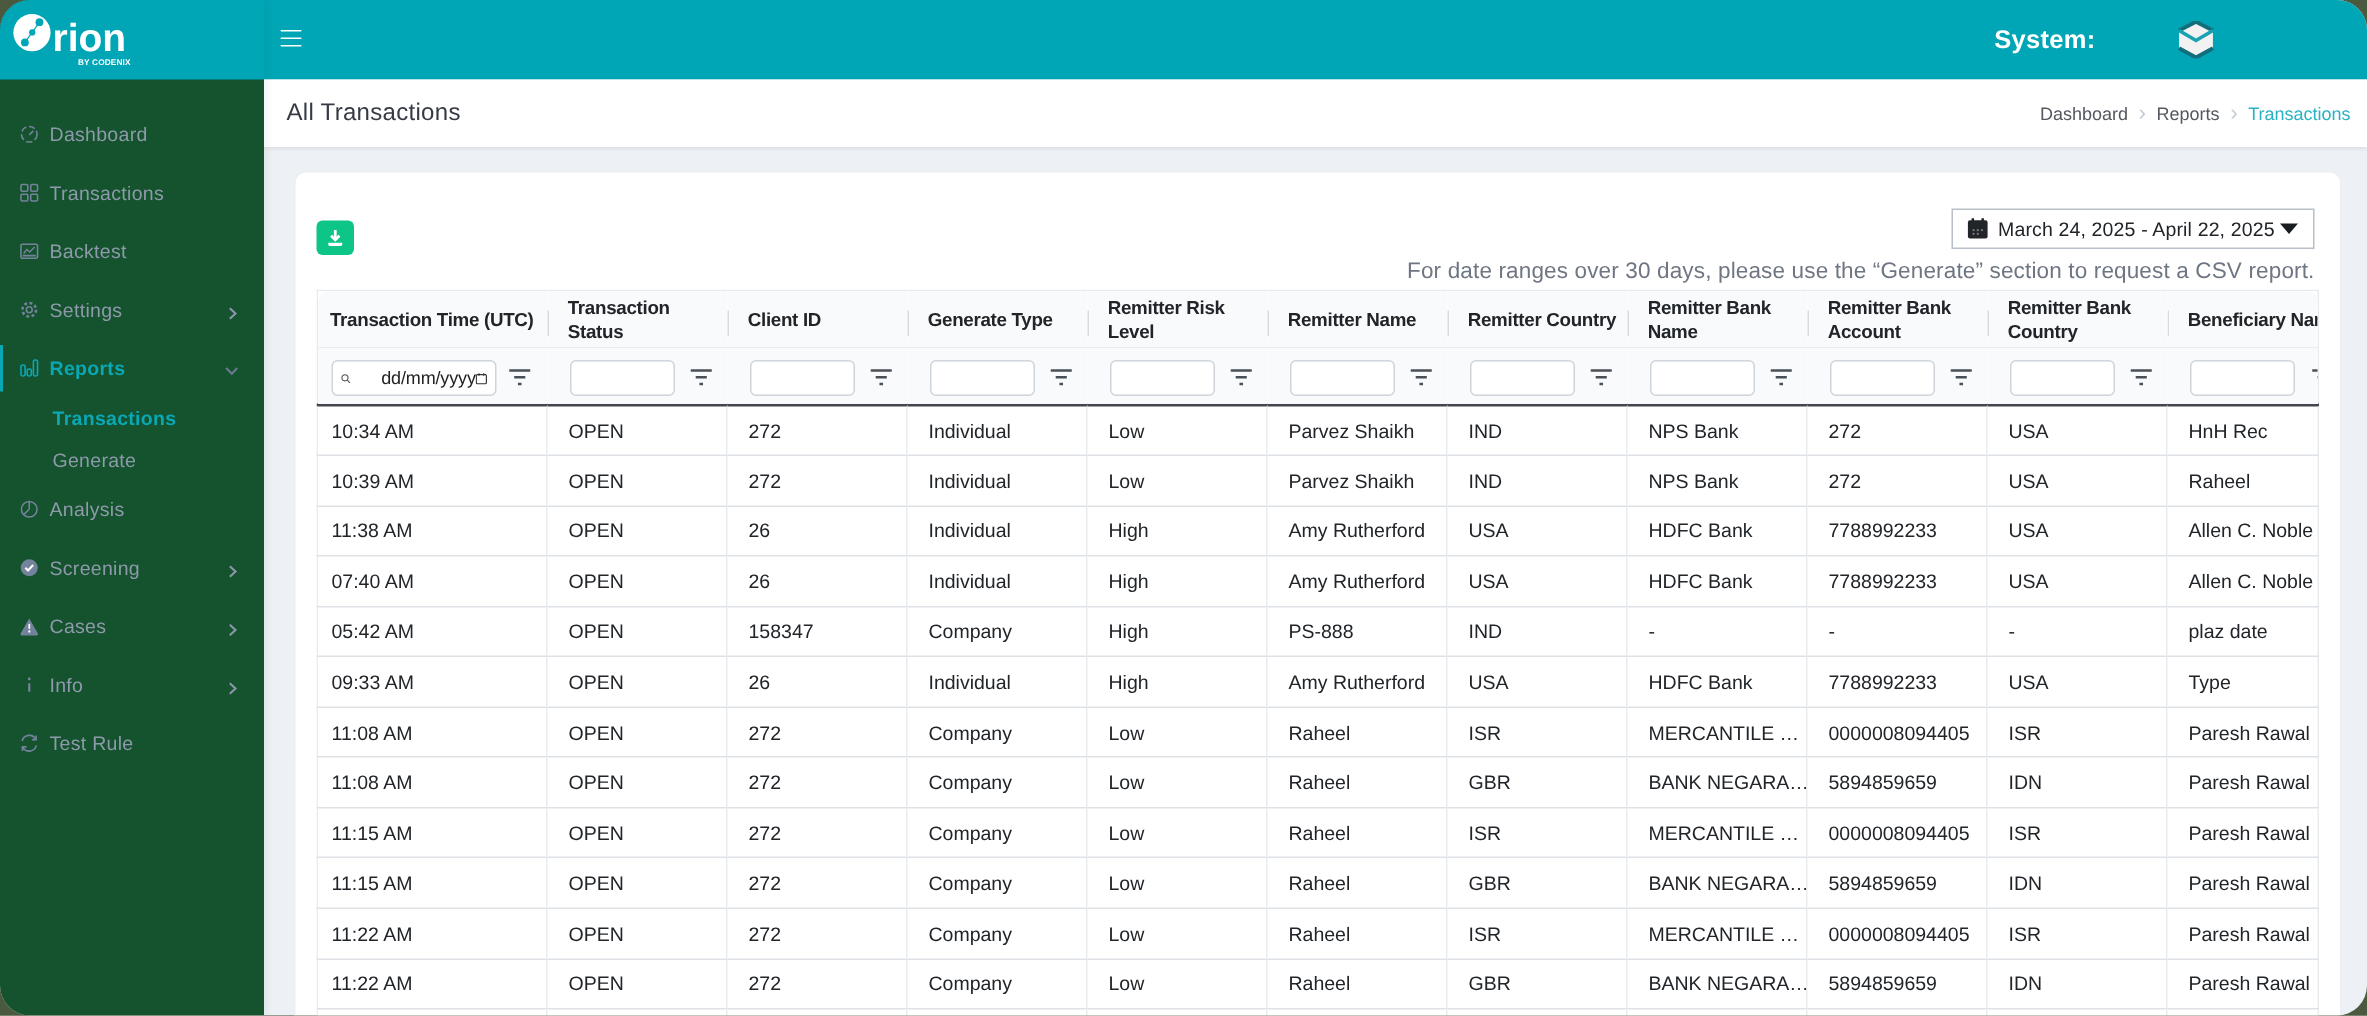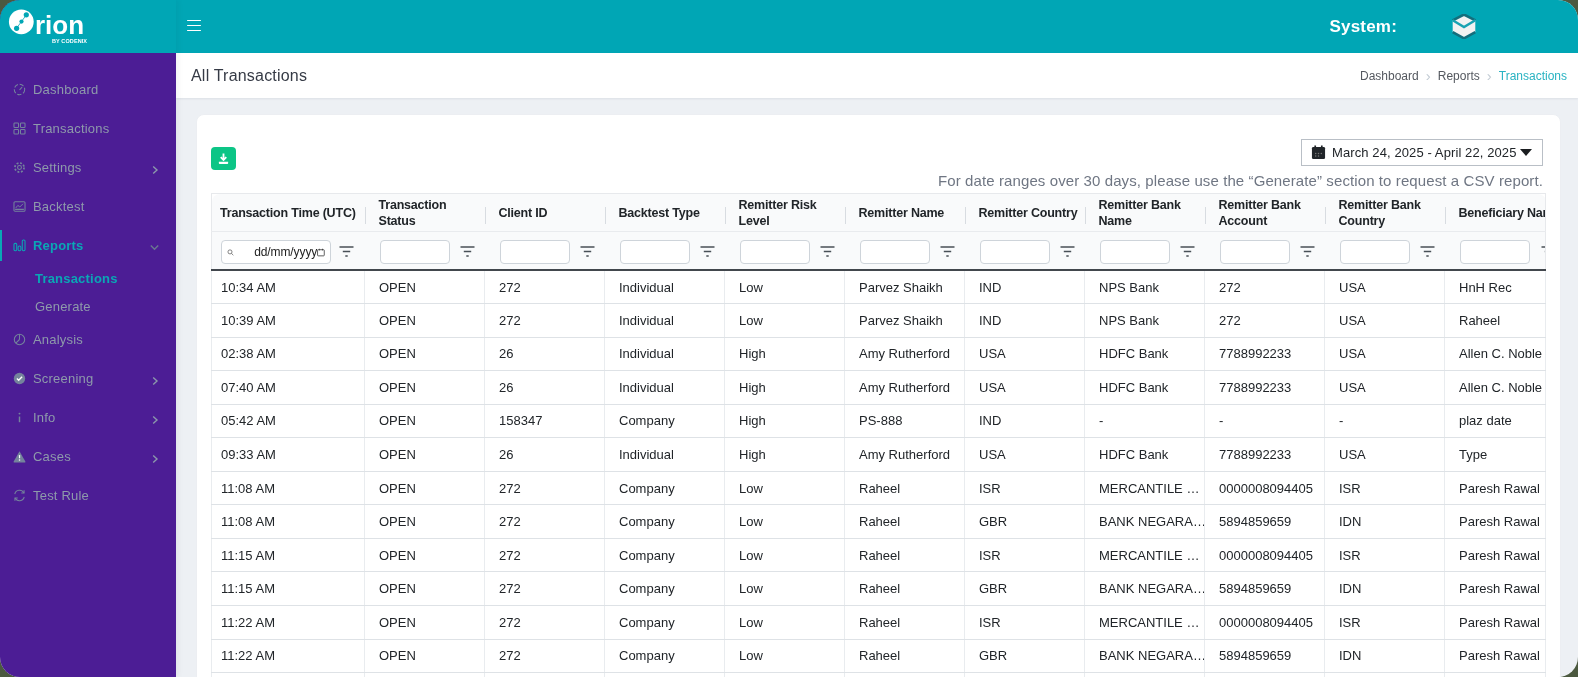--- a/index.html
+++ b/index.html
@@ -5,21 +5,21 @@
 * { margin:0; padding:0; box-sizing:border-box; }
 html,body { width:1578px; height:677px; background:#4b593f; font-family:"Liberation Sans", sans-serif; }
 .page { position:relative; width:1578px; height:677px; border-radius:20px; overflow:hidden; background:#edf0f4; }
 .topbar { position:absolute; left:0; top:0; width:1578px; height:53px; background:#00a6b5; }
 .burger { position:absolute; left:187px; top:19.5px; width:14px; }
 .burger div { height:1.6px; background:#fff; margin-bottom:3.5px; border-radius:1px; }
 .sysline { position:absolute; top:0; height:53px; right:181px; display:flex; align-items:center; color:#fff; }
 .syslabel { font-weight:bold; font-size:17px; letter-spacing:.2px; }
 .cubeicon { position:absolute; right:101px; top:14px; }
 
-.sidebar { position:absolute; left:0; top:0; width:176px; height:677px; background:#4c1d95; box-shadow:2px 0 6px rgba(20,30,60,.06); }
+.sidebar { position:absolute; left:0; top:0; width:176px; height:677px; background:#14532d; box-shadow:2px 0 6px rgba(20,30,60,.06); }
 .sidehead { height:53px; background:#00a6b5; position:relative; }
 .menu { padding-top:17px; }
 .mitem { height:39px; display:flex; align-items:center; padding-left:13px; position:relative; color:#8e9aab; font-size:13px; letter-spacing:.2px; }
 .mitem .micon { width:13px; height:13px; margin-right:7px; flex:none; display:flex; align-items:center; }
 .mitem .chev { position:absolute; right:16px; top:50%; margin-top:-5px; }
 .mitem.active { color:#0aa7b5; font-weight:bold; }
 .mitem.active:before { content:''; position:absolute; left:0; top:4px; bottom:4px; width:2px; background:#0aa7b5; }
 .submenu { }
 .sitem { height:27.5px; display:flex; align-items:center; padding-left:35px; color:#8e9aab; font-size:13px; letter-spacing:.2px; }
 .sitem.active { color:#0aa7b5; font-weight:bold; }
@@ -119,21 +119,21 @@
             <col style="width:120px">
             <col style="width:120px">
             <col style="width:120px">
             <col style="width:101px">
           </colgroup>
         <thead>
           <tr>
             <th>Transaction Time (UTC)</th>
             <th class="rsep">Transaction<br>Status</th>
             <th class="rsep">Client ID</th>
-            <th class="rsep">Backtest Type</th>
+            <th class="rsep">Generate Type</th>
             <th class="rsep">Remitter Risk<br>Level</th>
             <th class="rsep">Remitter Name</th>
             <th class="rsep">Remitter Country</th>
             <th class="rsep">Remitter Bank<br>Name</th>
             <th class="rsep">Remitter Bank<br>Account</th>
             <th class="rsep">Remitter Bank<br>Country</th>
             <th class="rsep">Beneficiary Name</th>
           </tr>
           <tr class="filters">
             <td>
@@ -235,21 +235,21 @@
               <td>Individual</td>
               <td>Low</td>
               <td>Parvez Shaikh</td>
               <td>IND</td>
               <td>NPS Bank</td>
               <td>272</td>
               <td>USA</td>
               <td>Raheel</td>
             </tr>
           <tr>
-              <td>02:38 AM</td>
+              <td>11:38 AM</td>
               <td>OPEN</td>
               <td>26</td>
               <td>Individual</td>
               <td>High</td>
               <td>Amy Rutherford</td>
               <td>USA</td>
               <td>HDFC Bank</td>
               <td>7788992233</td>
               <td>USA</td>
               <td>Allen C. Noble</td>
@@ -419,39 +419,39 @@
                 <rect x="1.2" y="9.2" width="5.6" height="5.6" rx="1"></rect>
                 <rect x="9.2" y="9.2" width="5.6" height="5.6" rx="1"></rect>
               </g>
             </svg>
           </span>
         Transactions
       </div>
       <div class="mitem">
         <span class="micon">
             <svg width="13" height="13" viewBox="0 0 16 16">
+              <rect x="1.2" y="2.2" width="13.6" height="11.6" rx="1.3" fill="none" stroke="#74839c" stroke-width="1.3"></rect>
+              <path d="M3.4 9.8 L6 6.6 L8.4 8.6 L12.4 4.6" fill="none" stroke="#74839c" stroke-width="1.2"></path>
+              <path d="M2.6 11.6 h10.8" stroke="#74839c" stroke-width="1.6"></path>
+            </svg>
+          </span>
+        Backtest
+        <span class="chev"></span>
+      </div>
+      <div class="mitem">
+        <span class="micon">
+            <svg width="13" height="13" viewBox="0 0 16 16">
               <circle cx="8" cy="8" r="2.4" fill="none" stroke="#74839c" stroke-width="1.3"></circle>
               <circle cx="8" cy="8" r="5.6" fill="none" stroke="#74839c" stroke-width="2.1" stroke-dasharray="2.4 2"></circle>
             </svg>
           </span>
         Settings
         <span class="chev"><svg width="10" height="10" viewBox="0 0 10 10">
               <path d="M3.2 1.5 L7 5 L3.2 8.5" fill="none" stroke="#8b97ab" stroke-width="1.4"></path>
             </svg></span>
-      </div>
-      <div class="mitem">
-        <span class="micon">
-            <svg width="13" height="13" viewBox="0 0 16 16">
-              <rect x="1.2" y="2.2" width="13.6" height="11.6" rx="1.3" fill="none" stroke="#74839c" stroke-width="1.3"></rect>
-              <path d="M3.4 9.8 L6 6.6 L8.4 8.6 L12.4 4.6" fill="none" stroke="#74839c" stroke-width="1.2"></path>
-              <path d="M2.6 11.6 h10.8" stroke="#74839c" stroke-width="1.6"></path>
-            </svg>
-          </span>
-        Backtest
-        <span class="chev"></span>
       </div>
       <div class="mitem active">
         <span class="micon">
             <svg width="13" height="13" viewBox="0 0 16 16">
               <g fill="none" stroke="#0aa7b5" stroke-width="1.3">
                 <rect x="1.2" y="5.4" width="3.4" height="9" rx="1.4"></rect>
                 <rect x="6.3" y="8.6" width="3.4" height="5.8" rx="1.4"></rect>
                 <rect x="11.4" y="1.2" width="3.4" height="13.2" rx="1.4"></rect>
               </g>
             </svg>
@@ -482,38 +482,38 @@
             </svg>
           </span>
         Screening
         <span class="chev"><svg width="10" height="10" viewBox="0 0 10 10">
               <path d="M3.2 1.5 L7 5 L3.2 8.5" fill="none" stroke="#8b97ab" stroke-width="1.4"></path>
             </svg></span>
       </div>
       <div class="mitem">
         <span class="micon">
             <svg width="13" height="13" viewBox="0 0 16 16">
-              <circle cx="8" cy="3.2" r="1.2" fill="#74839c"></circle>
-              <path d="M8 6.8 V13.8" stroke="#74839c" stroke-width="1.8"></path>
-            </svg>
-          </span>
-        Info
+              <path d="M8 1.6 L15 13.7 a1.2 1.2 0 0 1 -1 1.8 H2 a1.2 1.2 0 0 1 -1 -1.8 Z" fill="#74839c"></path>
+              <rect x="7.3" y="6" width="1.5" height="4.2" rx="0.7" fill="#fff"></rect>
+              <circle cx="8.05" cy="12.3" r="0.95" fill="#fff"></circle>
+            </svg>
+          </span>
+        Cases
         <span class="chev"><svg width="10" height="10" viewBox="0 0 10 10">
               <path d="M3.2 1.5 L7 5 L3.2 8.5" fill="none" stroke="#8b97ab" stroke-width="1.4"></path>
             </svg></span>
       </div>
       <div class="mitem">
         <span class="micon">
             <svg width="13" height="13" viewBox="0 0 16 16">
-              <path d="M8 1.6 L15 13.7 a1.2 1.2 0 0 1 -1 1.8 H2 a1.2 1.2 0 0 1 -1 -1.8 Z" fill="#74839c"></path>
-              <rect x="7.3" y="6" width="1.5" height="4.2" rx="0.7" fill="#fff"></rect>
-              <circle cx="8.05" cy="12.3" r="0.95" fill="#fff"></circle>
-            </svg>
-          </span>
-        Cases
+              <circle cx="8" cy="3.2" r="1.2" fill="#74839c"></circle>
+              <path d="M8 6.8 V13.8" stroke="#74839c" stroke-width="1.8"></path>
+            </svg>
+          </span>
+        Info
         <span class="chev"><svg width="10" height="10" viewBox="0 0 10 10">
               <path d="M3.2 1.5 L7 5 L3.2 8.5" fill="none" stroke="#8b97ab" stroke-width="1.4"></path>
             </svg></span>
       </div>
       <div class="mitem">
         <span class="micon">
             <svg width="13" height="13" viewBox="0 0 16 16">
               <path d="M2.2 6.2 a6 6 0 0 1 11.2 -1.4" fill="none" stroke="#74839c" stroke-width="1.3"></path>
               <path d="M13.6 1.6 v3.4 h-3.4" fill="none" stroke="#74839c" stroke-width="1.3"></path>
               <path d="M13.8 9.8 a6 6 0 0 1 -11.2 1.4" fill="none" stroke="#74839c" stroke-width="1.3"></path>

